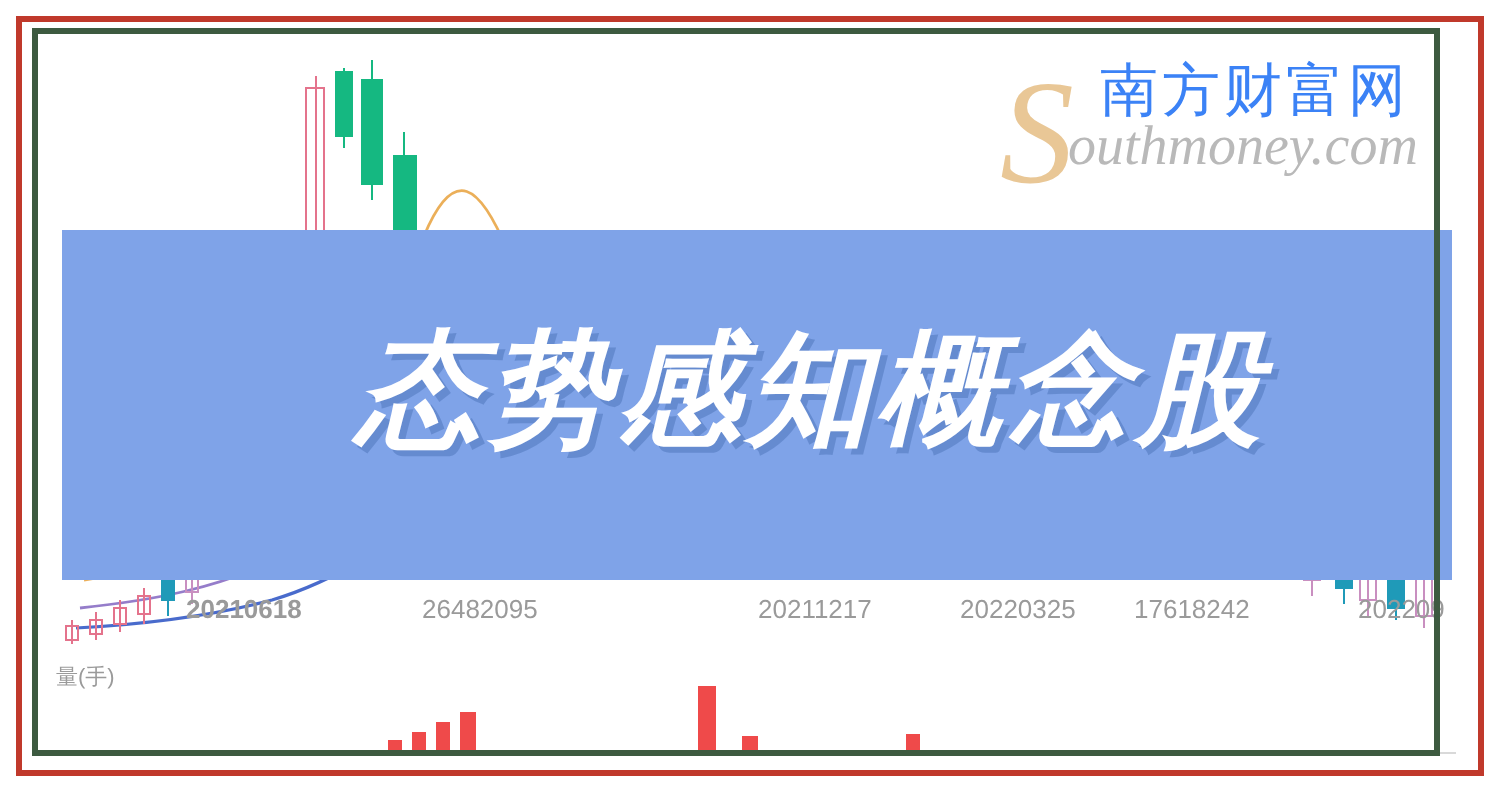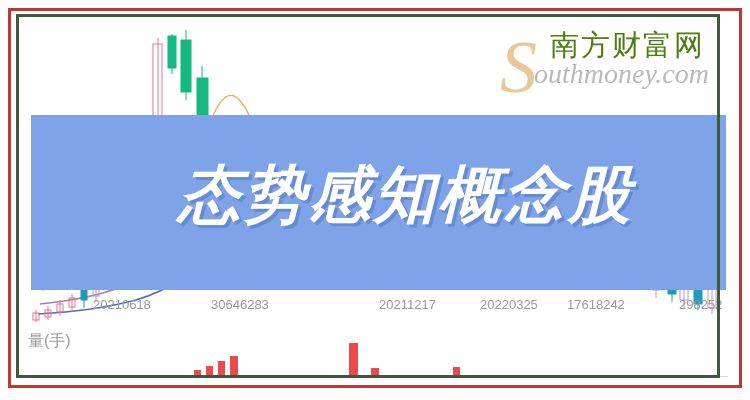--- a/index.html
+++ b/index.html
@@ -57,21 +57,21 @@
     line-height: 74px;
     color: #e9c796;
     font-weight: 400;
   }
   .wm-cn {
     position: absolute;
     left: 54px;
     top: 2px;
     font-size: 29px;
     letter-spacing: 2px;
-    color: #4d7c0f;
+    color: #3b82f6;
     font-weight: 500;
     white-space: nowrap;
     text-align: center;
   }
   .wm-en {
     position: absolute;
     left: 38px;
     top: 34px;
     font-family: "Liberation Serif", "DejaVu Serif", serif;
     font-style: italic;
@@ -135,21 +135,21 @@
     font-size: 13px;
     color: #9a9a9a;
     white-space: nowrap;
   }
 
   
   .vol-title {
     position: absolute;
     left: 28px;
     top: 331px;
-    font-size: 16px;
+    font-size: 11px;
     color: #9a9a9a;
     white-space: nowrap;
   }
   .vol-area {
     position: absolute;
     left: 31px;
     top: 340px;
     width: 695px;
     height: 36px;
   }
@@ -327,26 +327,26 @@
         </g>
       </g>
     </svg>
   </div>
 
   <div class="blue-band"></div>
 
   <div class="headline">态势感知概念股</div>
 
   <div class="xlabels">
-    <span class="xlabel" style="left:62px;">20210618</span>
-    <span class="xlabel" style="left:180px;">30646283</span>
+    <span class="xlabel" style="left:62px;font-weight:bold;">20210618</span>
+    <span class="xlabel" style="left:180px;">26482095</span>
     <span class="xlabel" style="left:300px;margin-left:48px;">20211217</span>
     <span class="xlabel" style="left:418px;margin-left:31px;">20220325</span>
     <span class="xlabel" style="left:536px;">17618242</span>
-    <span class="xlabel" style="left:648px;">298252</span>
+    <span class="xlabel" style="left:648px;">202209</span>
   </div>
 
   <div class="vol-title">量(手)</div>
   <div class="vol-area">
     <div class="vol-bar" style="left:163px; width:7px;  height:6px;"></div>
     <div class="vol-bar" style="left:175px; width:7px;  height:10px;"></div>
     <div class="vol-bar" style="left:187px; width:7px;  height:15px;"></div>
     <div class="vol-bar" style="left:199px; width:8px;  height:20px;"></div>
     <div class="vol-bar" style="left:318px; width:9px;  height:33px;"></div>
     <div class="vol-bar" style="left:340px; width:8px;  height:8px;"></div>

